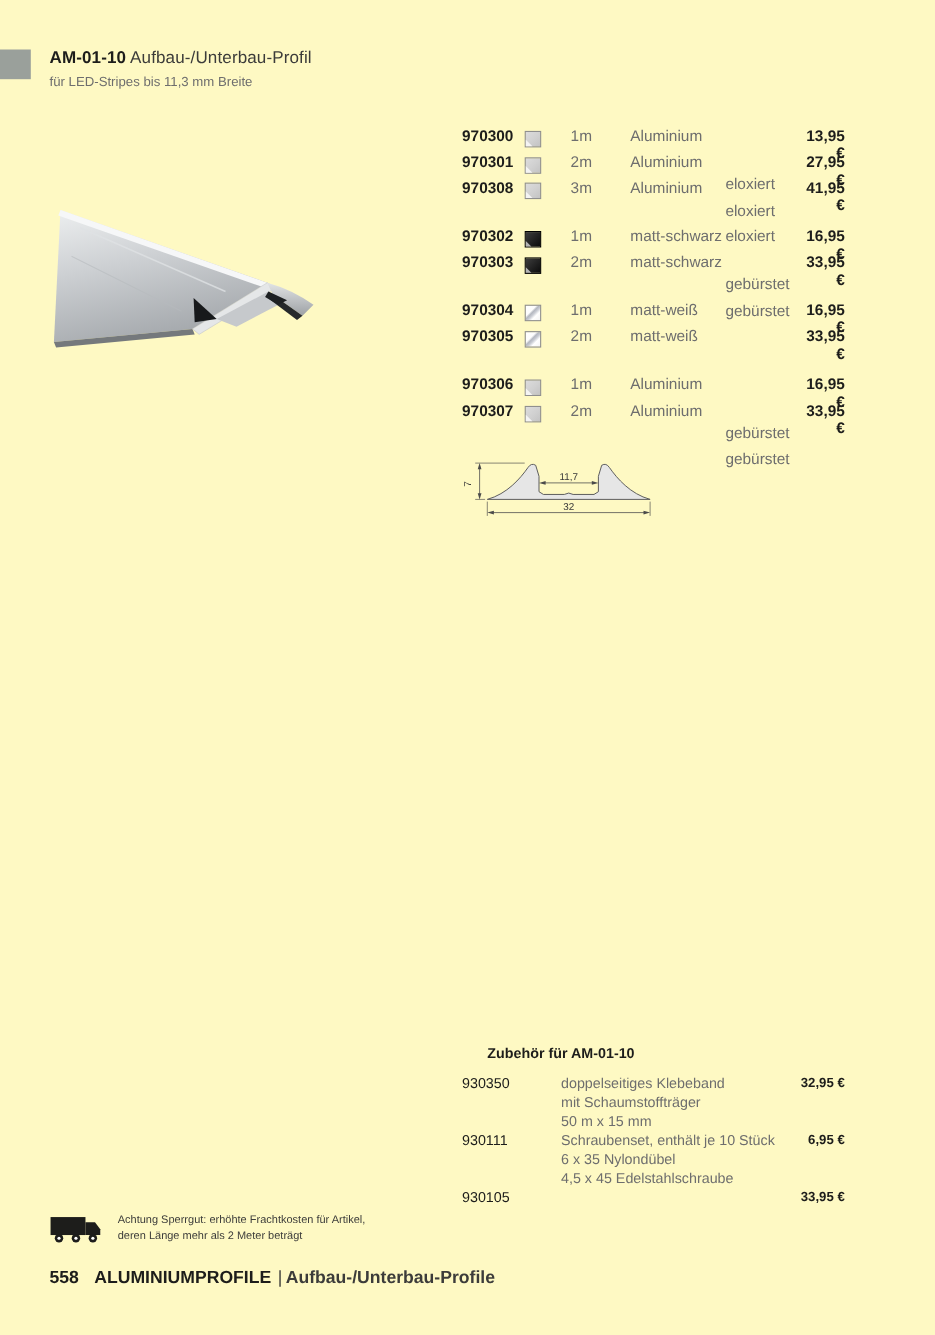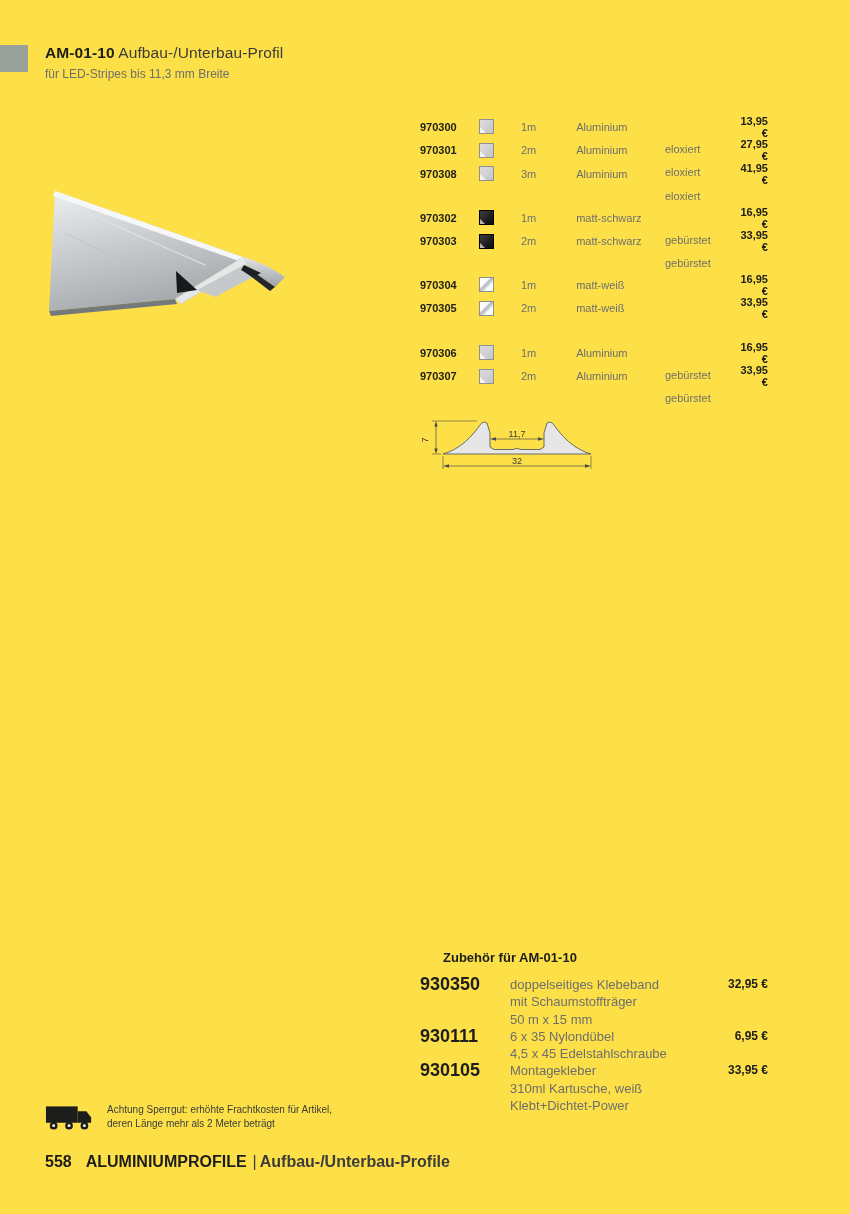--- a/index.html
+++ b/index.html
@@ -1,32 +1,32 @@
 <!DOCTYPE html>
 <html><head>
 <meta charset="utf-8">
 <style>
   * { margin:0; padding:0; box-sizing:border-box; }
   html,body { background:#ffffff; }
   body { font-family:"Liberation Sans", sans-serif; color:#1d1d1b; }
-  #page { position:relative; width:850px; height:1214px; background:#fde047; overflow:hidden; }
+  #page { position:relative; width:850px; height:1214px; background:#fef9c3; overflow:hidden; }
 
   
   .marker { position:absolute; left:0; top:45px; width:28px; height:27px; background:#9aa09b; }
   .hdr { position:absolute; left:45px; top:44px; font-size:15.5px; letter-spacing:.1px; }
   .hdr .code { font-weight:bold; color:#1d1d1b; }
   .hdr .title { font-weight:normal; color:#3c3c3a; }
   .hdr-sub { position:absolute; left:45px; top:67px; font-size:12px; color:#6e6e6e; }
 
   
   .photo { position:absolute; left:45px; top:183px; width:250px; height:138px; }
 
   
   .pgroup { position:absolute; left:420px; width:348px; }
-  .prow { display:flex; align-items:center; height:23.5px; font-size:11px; }
+  .prow { display:flex; height:23.5px; font-size:14px; }
   .c-sku   { width:62px; font-weight:bold; color:#1d1d1b; }
   .c-sw    { width:28px; display:flex; align-items:center; }
   .c-len   { width:33px; color:#6e6e6e;margin-left:16px; }
   .c-mat   { width:94px; color:#6e6e6e;margin-left:24px; }
   .c-fin   { width:80px; color:#6e6e6e;margin-top:44px; }
   .c-price { flex:1; text-align:right; font-weight:bold; color:#1d1d1b; }
 
   .swatch { width:15px; height:15px; border:1px solid #8f8f8f; position:relative; display:inline-block; }
   .swatch::after { content:""; position:absolute; left:0; bottom:0; width:0; height:0; }
   .swatch-alu { background:linear-gradient(135deg,#dcdcdc 0%,#d0d0d0 55%,#c3c3c3 100%); }
@@ -35,21 +35,21 @@
   .swatch-schwarz::after { border-bottom:5px solid #b5b5b5; border-right:5px solid transparent; }
   .swatch-weiss { background:linear-gradient(135deg,#ffffff 0%,#fdfdfd 36%,#b3b7c0 46%,#c9ccd3 56%,#ffffff 70%,#f4f4f4 100%); }
 
   
   .drawing { position:absolute; left:421px; top:407px; width:176px; height:74px; }
 
   
   .acc-title { position:absolute; left:420px; top:950px; font-size:13px; font-weight:bold; color:#1d1d1b;margin-left:23px; }
   .acc-list { position:absolute; left:420px; top:976px; width:348px; }
   .acc-item { position:relative; display:flex; }
-  .acc-sku { width:90px; font-size:18px; font-weight:bold; color:#1d1d1b; line-height:17.3px; }
+  .acc-sku { width:90px; font-size:13px; font-weight:normal; color:#1d1d1b; line-height:17.3px; }
   .acc-desc { flex:1; font-size:13px; color:#6e6e6e; line-height:17.3px; }
   .acc-price { position:absolute; right:0; top:0; font-size:12px; font-weight:bold; color:#1d1d1b; line-height:17.3px; }
 
   
   .truck { position:absolute; left:45px; top:1102px; width:50px; height:30px; }
   .ship-note { position:absolute; left:107px; top:1103px; font-size:10px; line-height:13.5px; color:#3c3c3a; }
 
   
   .footer { position:absolute; left:45px; top:1153px; font-size:16px; }
   .footer .pg { font-weight:bold; color:#1d1d1b; margin-right:14px; }
@@ -240,32 +240,28 @@
       <span class="acc-desc">
         <div>doppelseitiges Klebeband</div>
         <div>mit Schaumstoffträger</div>
         <div>50 m x 15 mm</div>
       </span>
       <span class="acc-price">32,95 €</span>
     </div>
     <div class="acc-item">
       <span class="acc-sku">930111</span>
       <span class="acc-desc">
+        <div>Schraubenset, enthält je 10 Stück</div>
         <div>6 x 35 Nylondübel</div>
         <div>4,5 x 45 Edelstahlschraube</div>
       </span>
       <span class="acc-price">6,95 €</span>
     </div>
     <div class="acc-item">
       <span class="acc-sku">930105</span>
-      <span class="acc-desc">
-        <div>Montagekleber</div>
-        <div>310ml Kartusche, weiß</div>
-        <div>Klebt+Dichtet-Power</div>
-      </span>
       <span class="acc-price">33,95 €</span>
     </div>
   </div>
 
   <div class="truck">
     <svg width="50" height="30" viewBox="0 0 52 30">
       <rect x="1" y="4" width="33" height="17" fill="#1d1d1b"></rect>
       <path d="M34,9 L43,9 L48,15.5 L48,21 L34,21 Z" fill="#1d1d1b"></path>
       <circle cx="9" cy="24" r="4" fill="#1d1d1b"></circle>
         <circle cx="9" cy="24" r="1.5" fill="#ffffff"></circle>

